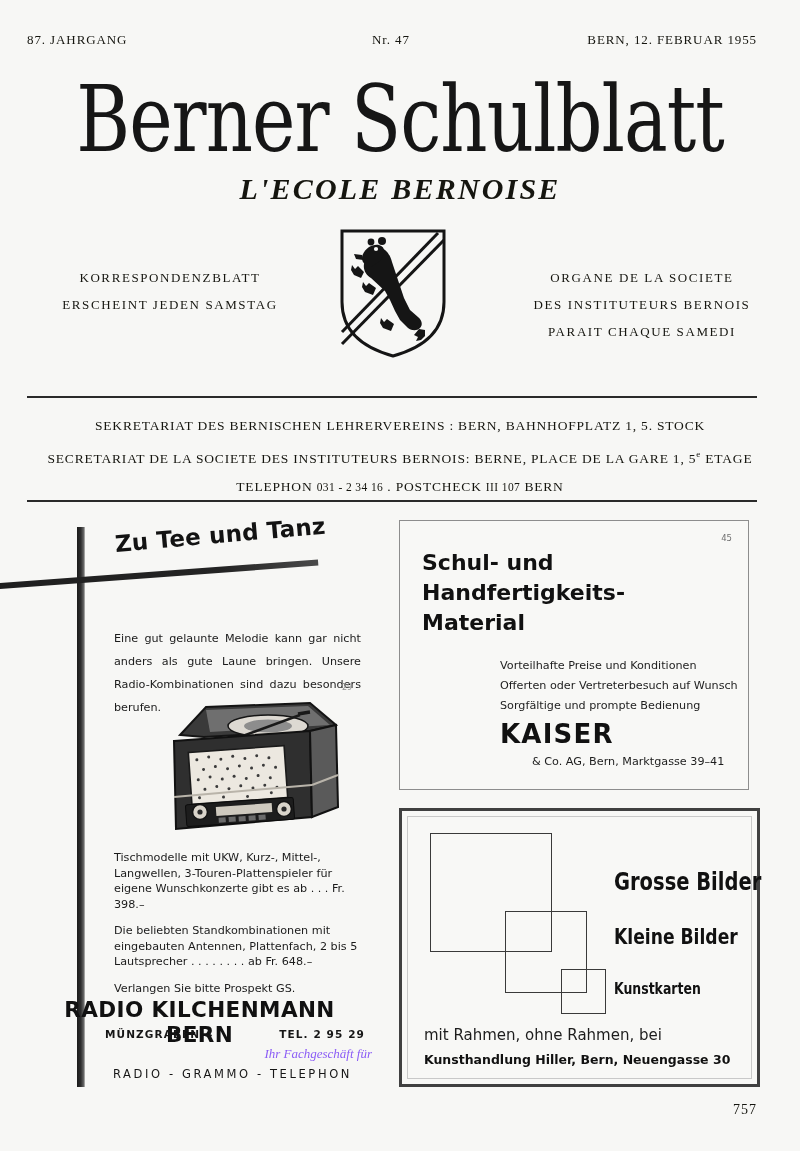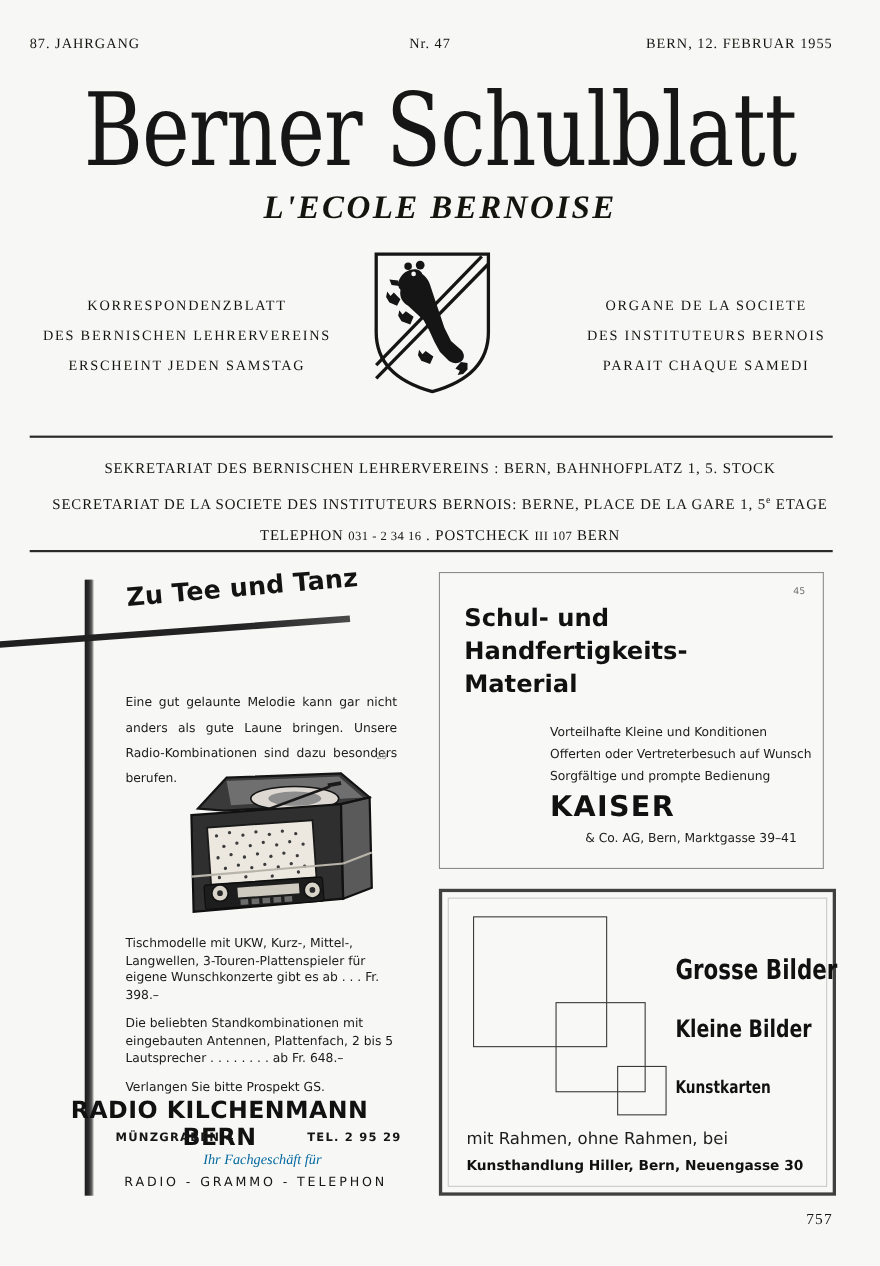--- a/index.html
+++ b/index.html
@@ -202,25 +202,25 @@
     font-size: 10.5px;
     letter-spacing: 1.1px;
     color: #161616;
     display: flex;
     justify-content: space-between;
   }
   .radio-script {
     position: absolute;
     left: 78px; top: 541px;
     width: 267px;
-    text-align: center;
+    text-align: right;
     font-family: "Liberation Serif", serif;
     font-style: italic;
     font-size: 13px;
-    color: #0369a1;
+    color: #8b5cf6;
   }
   .radio-tagline {
     position: absolute;
     left: 66px; top: 562px;
     width: 279px;
     text-align: center;
     font-family: "DejaVu Sans", sans-serif;
     font-size: 11.5px;
     letter-spacing: 2.6px;
     color: #161616;
@@ -329,21 +329,20 @@
     <span class="tl-right">BERN, 12. FEBRUAR 1955</span>
   </div>
 
   <div class="masthead-title">Berner Schulblatt</div>
   <div class="subtitle-fr">L'ECOLE BERNOISE</div>
 
   <div class="crest-row">
 
     <div class="legend left">
       <div>KORRESPONDENZBLATT</div>
-      <div>DES BERNISCHEN LEHRERVEREINS</div>
       <div>ERSCHEINT JEDEN SAMSTAG</div>
     </div>
 
     <div class="crest">
       <svg width="110" height="130" viewBox="0 0 110 130">
         <path d="M4 3 H106 V74 C106 104 84 120 55 128 C26 120 4 104 4 74 Z" fill="#f7f7f5" stroke="#151515" stroke-width="3"></path>
         <path d="M4 104 L100 5" stroke="#151515" stroke-width="3" fill="none"></path>
         <path d="M4 116 L106 12" stroke="#151515" stroke-width="3" fill="none"></path>
         <g fill="#151515">
           <path d="M40 20 C32 23 27 29 26 36 C25 42 28 47 33 50
@@ -478,21 +477,21 @@
     </div>
 
     <div class="ad-kaiser">
       <div class="kaiser-num">45</div>
       <div class="kaiser-head">
         <div>Schul- und</div>
         <div>Handfertigkeits-</div>
         <div>Material</div>
       </div>
       <div class="kaiser-lines">
-        <div>Vorteilhafte Kleine und Konditionen</div>
+        <div>Vorteilhafte Preise und Konditionen</div>
         <div>Offerten oder Vertreterbesuch auf Wunsch</div>
         <div>Sorgfältige und prompte Bedienung</div>
       </div>
       <div class="kaiser-name">KAISER</div>
       <div class="kaiser-sub">&amp; Co. AG, Bern, Marktgasse 39–41</div>
     </div>
 
     <div class="ad-hiller">
       <div class="hiller-inner"></div>
 

